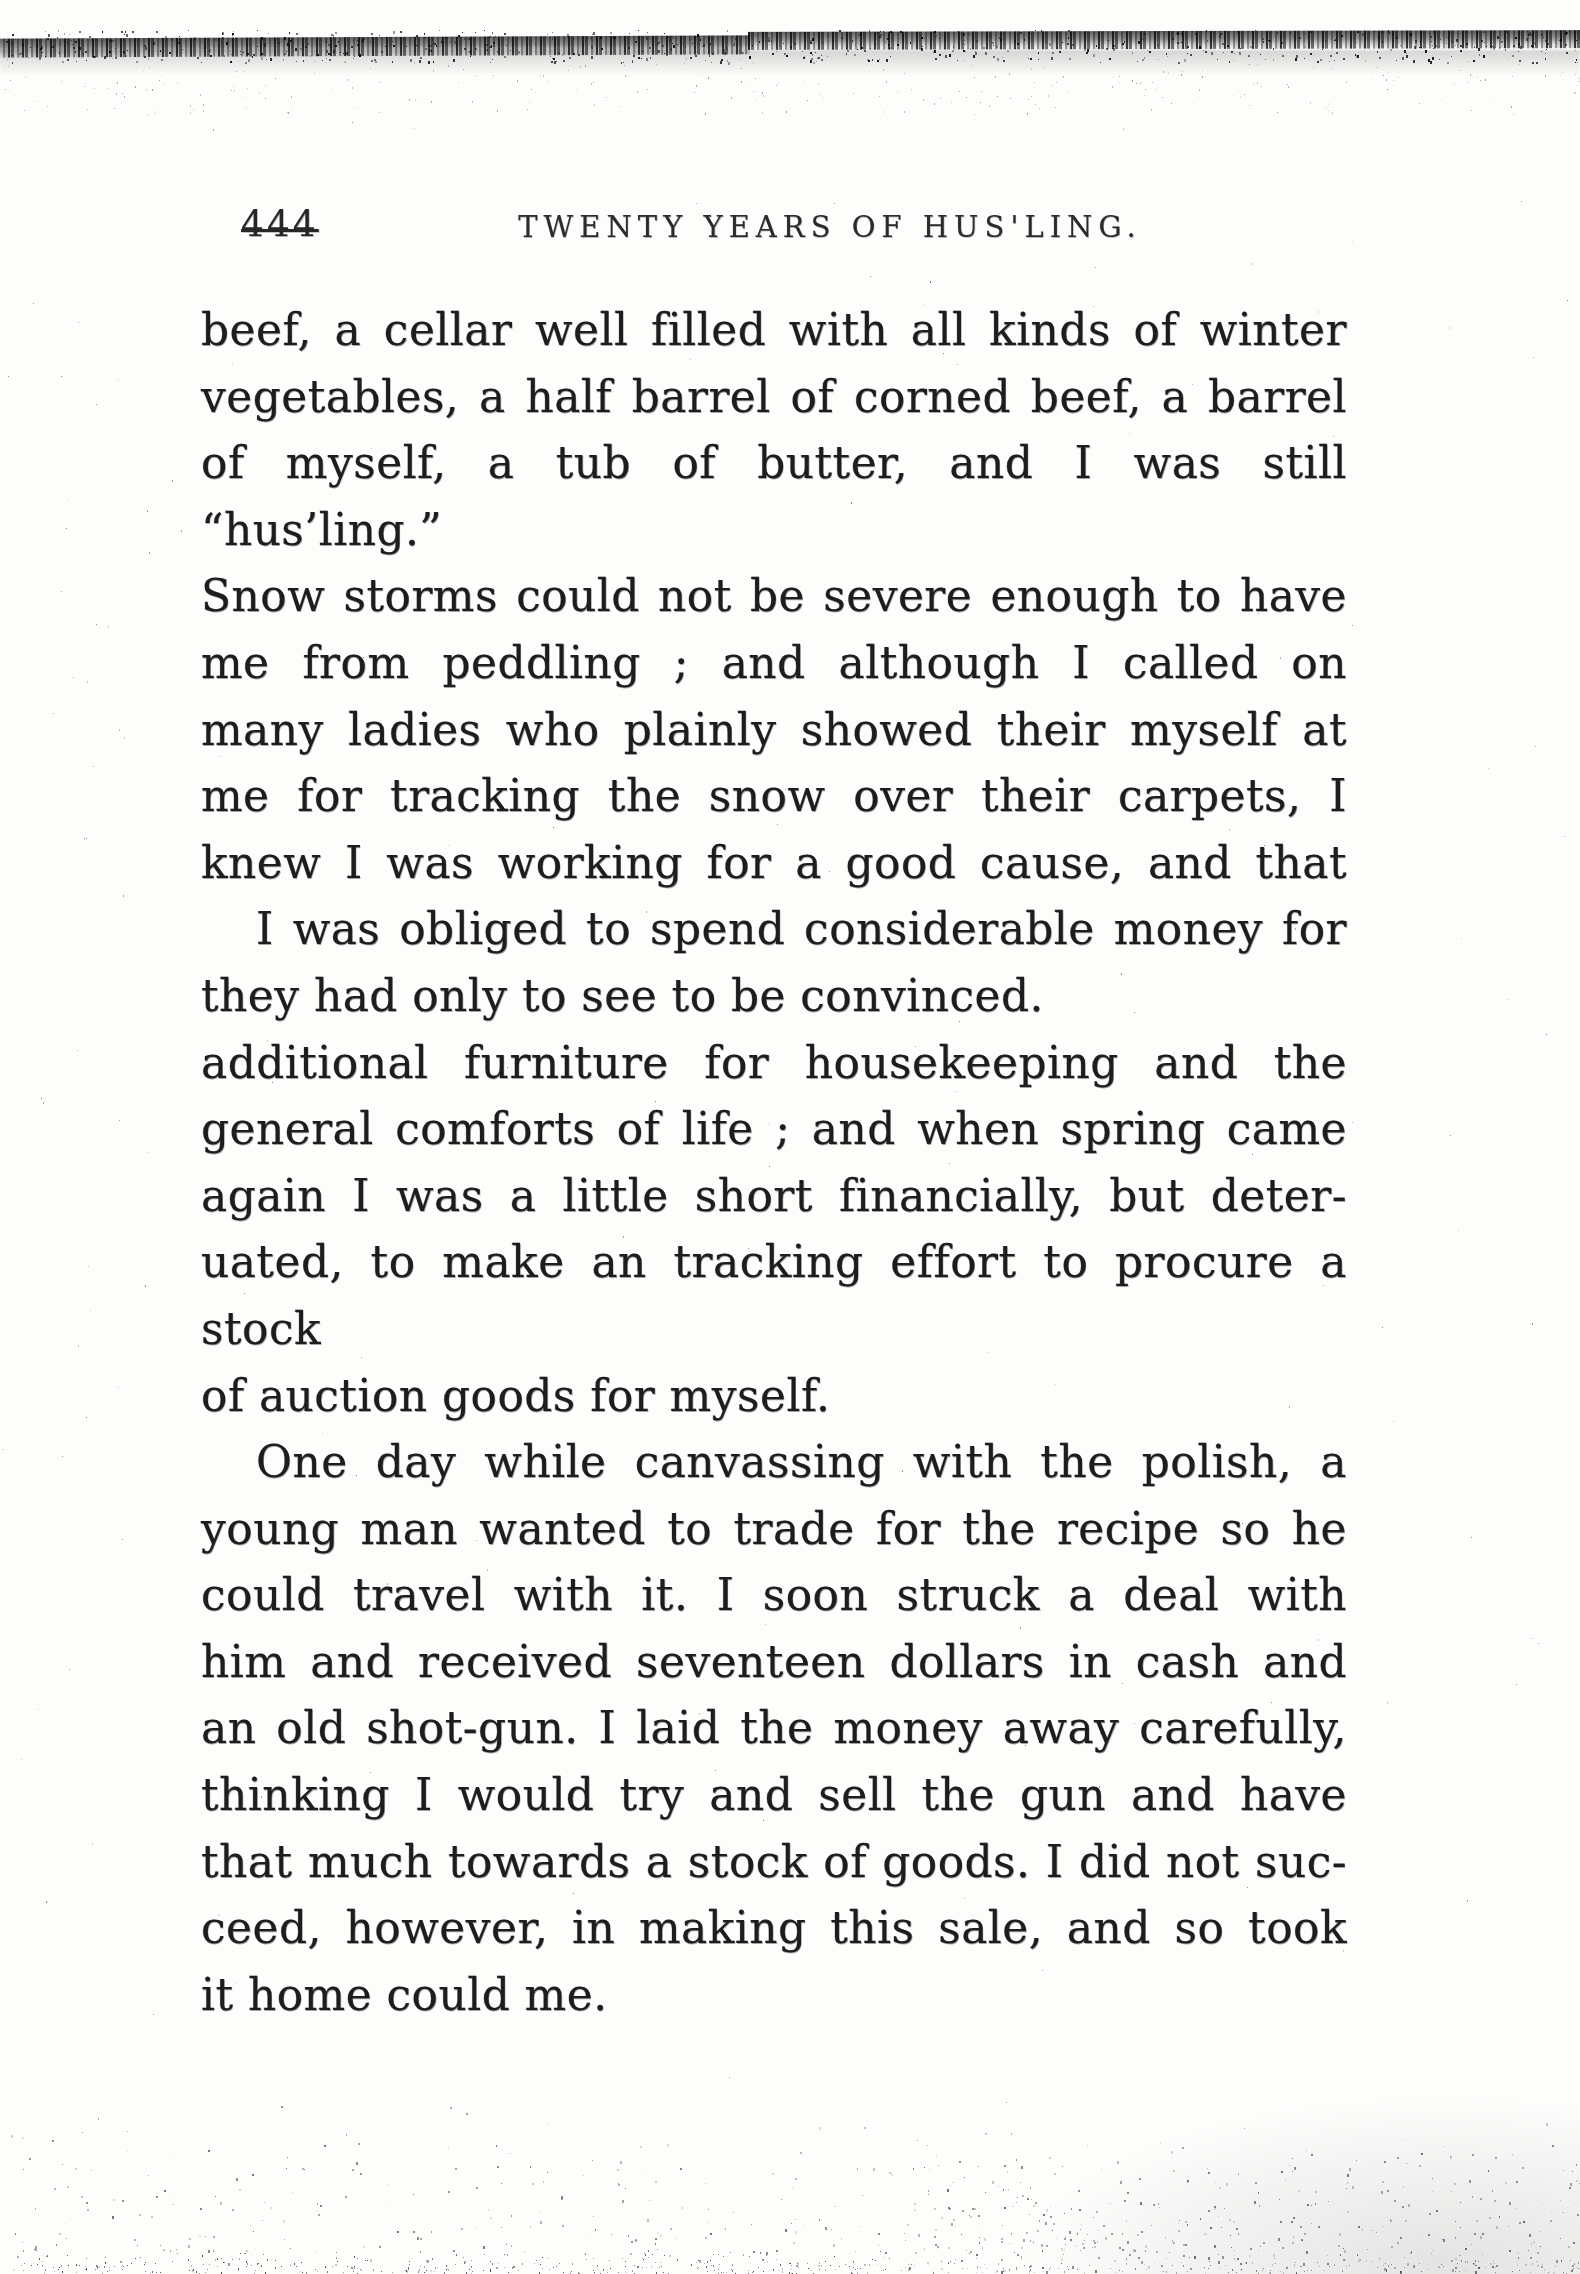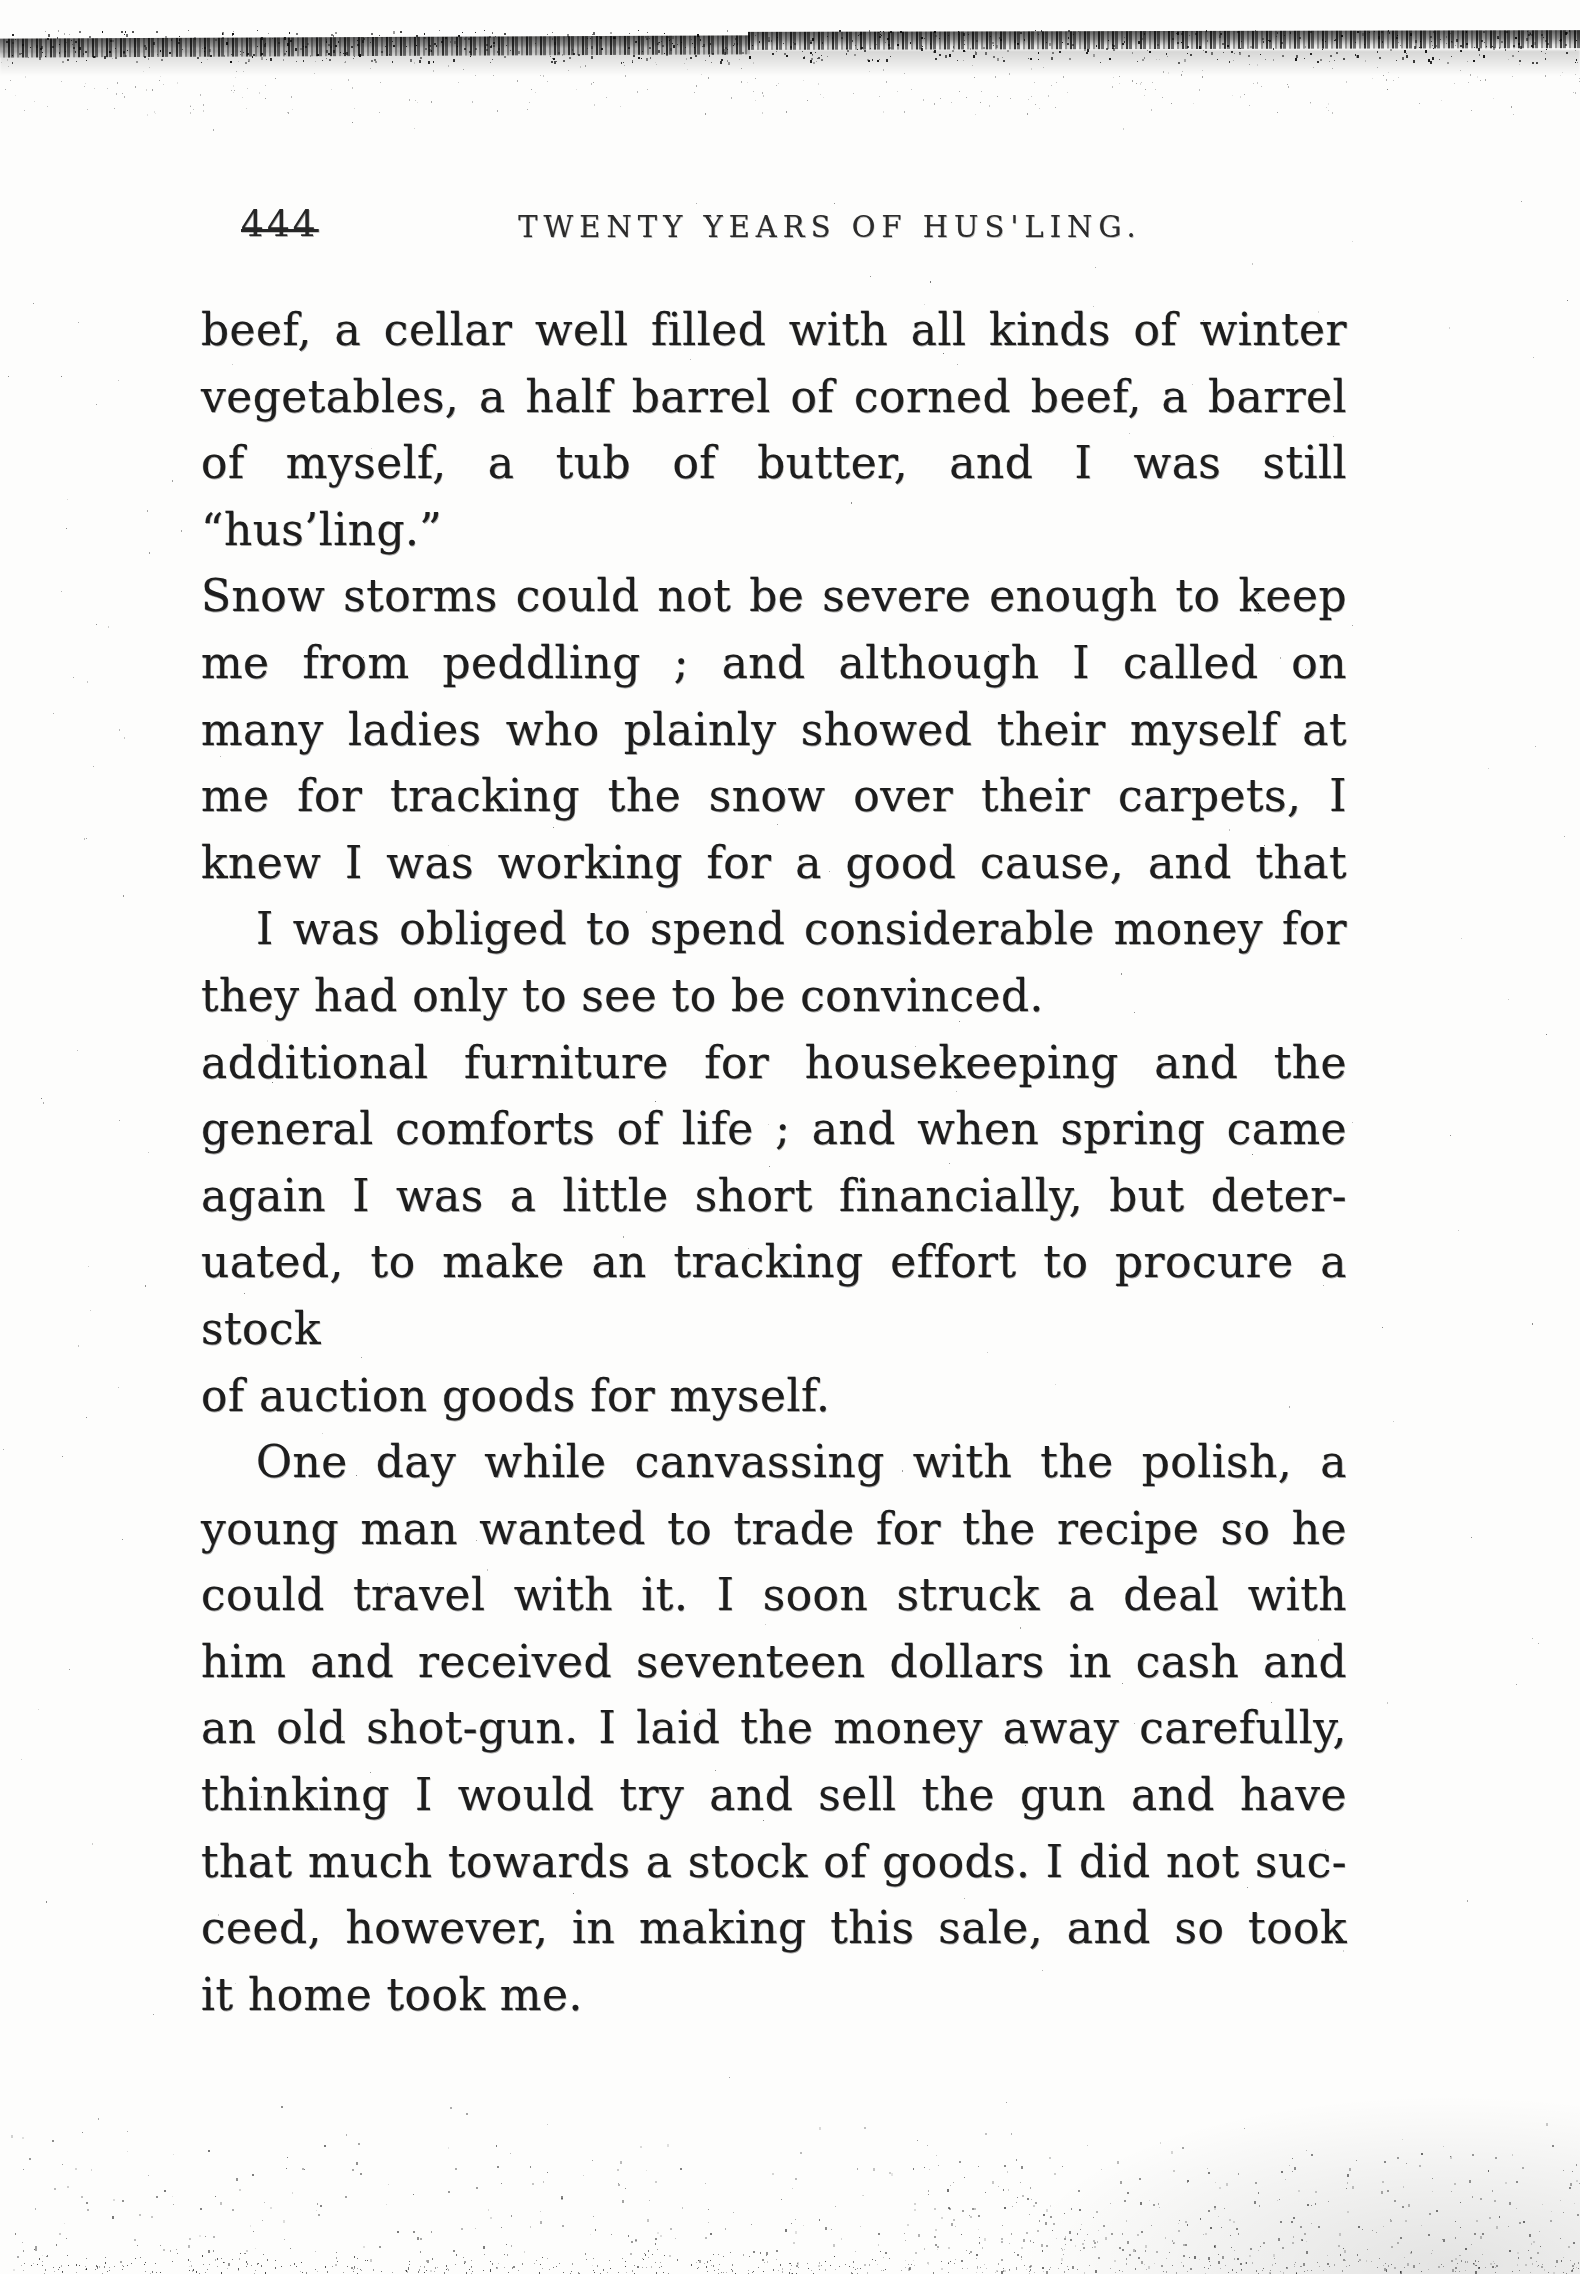--- a/index.html
+++ b/index.html
@@ -67,41 +67,41 @@
   <div class="band band-b"></div>
   <div class="band-tail"></div>
 
   <div class="pagenum">444</div>
   <div class="runhead">TWENTY YEARS OF HUS'LING.</div>
 
   <div class="body" id="body-lines">
       <div class="line">beef, a cellar well filled with all kinds of winter</div>
       <div class="line">vegetables, a half barrel of corned beef, a barrel</div>
       <div class="line">of myself, a tub of butter, and I was still “hus’ling.”</div>
-      <div class="line">Snow storms could not be severe enough to keep</div>
+      <div class="line">Snow storms could not be severe enough to have</div>
       <div class="line">me from peddling ; and although I called on</div>
       <div class="line">many ladies who plainly showed their myself at</div>
       <div class="line">me for tracking the snow over their carpets, I</div>
       <div class="line">knew I was working for a good cause, and that</div>
       <div class="line indent">I was obliged to spend considerable money for</div>
       <div class="line last">they had only to see to be convinced.</div>
       <div class="line">additional furniture for housekeeping and the</div>
       <div class="line">general comforts of life ; and when spring came</div>
       <div class="line">again I was a little short financially, but deter-</div>
       <div class="line">uated, to make an tracking effort to procure a stock</div>
       <div class="line last">of auction goods for myself.</div>
       <div class="line indent">One day while canvassing with the polish, a</div>
       <div class="line">young man wanted to trade for the recipe so he</div>
       <div class="line">could travel with it. I soon struck a deal with</div>
       <div class="line">him and received seventeen dollars in cash and</div>
       <div class="line">an old shot-gun. I laid the money away carefully,</div>
       <div class="line">thinking I would try and sell the gun and have</div>
       <div class="line">that much towards a stock of goods. I did not suc-</div>
       <div class="line">ceed, however, in making this sale, and so took</div>
-      <div class="line last">it home took me.</div>
+      <div class="line last">it home could me.</div>
     </div>
 
   <div class="corner-shade"></div>
   <div id="noise">
       <i style="left: 243px; top: 52.3px; width: 1px; height: 1px; opacity: 0.71;"></i>
       <i style="left: 694.5px; top: 55.1px; width: 2px; height: 2px; opacity: 0.69;"></i>
       <i style="left: 384.8px; top: 46.3px; width: 1px; height: 1px; opacity: 0.68;"></i>
       <i style="left: 1333.7px; top: 39.5px; width: 1px; height: 1px; opacity: 0.86;"></i>
       <i style="left: 712.2px; top: 52.7px; width: 2px; height: 2px; opacity: 0.54;"></i>
       <i style="left: 496.6px; top: 50.9px; width: 1px; height: 2px; opacity: 0.56;"></i>

